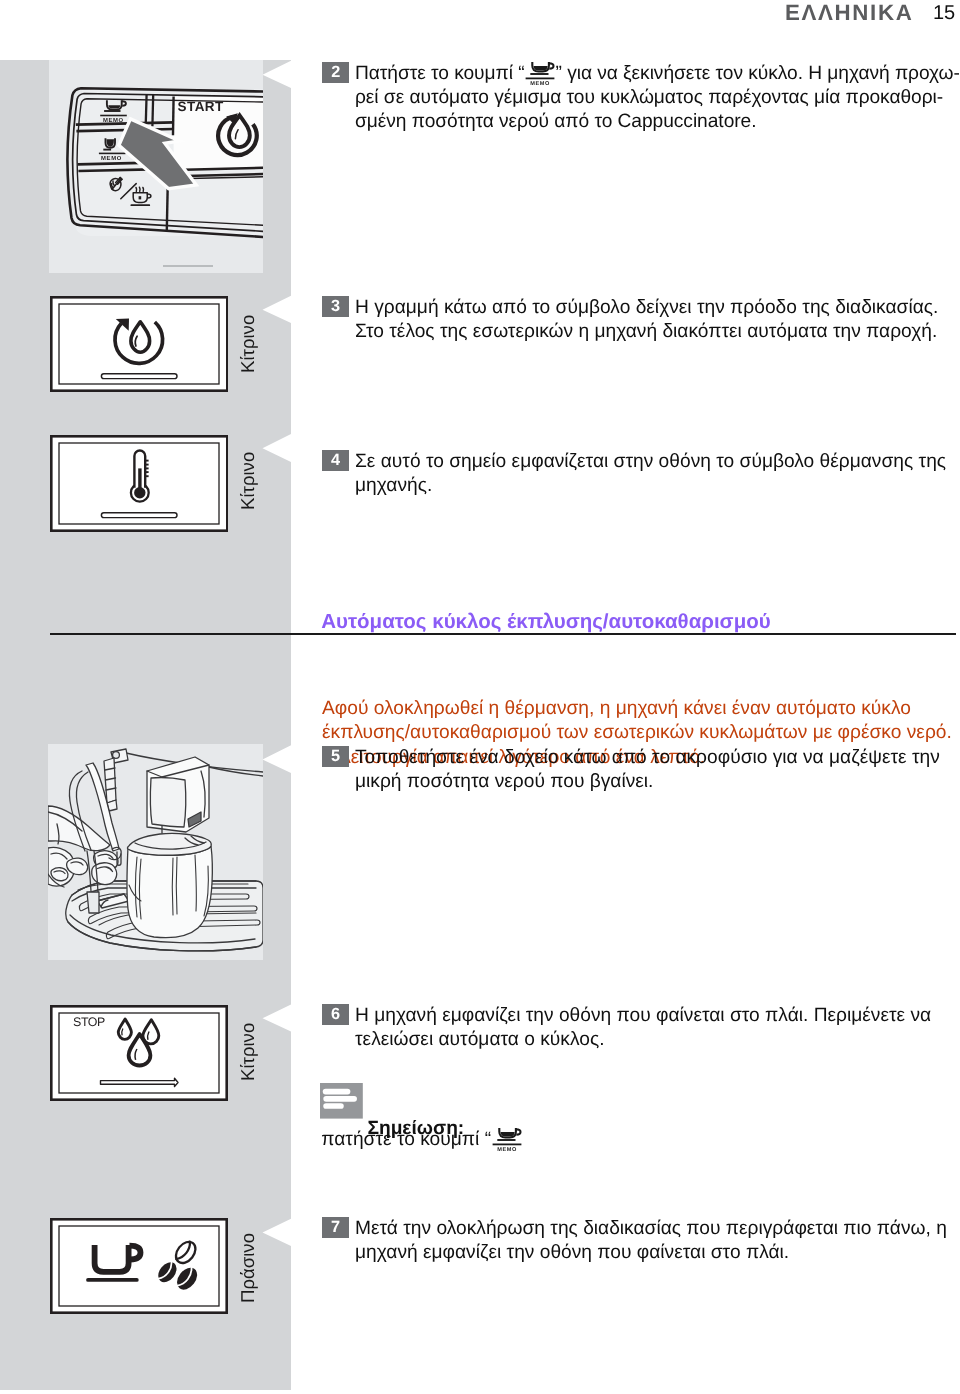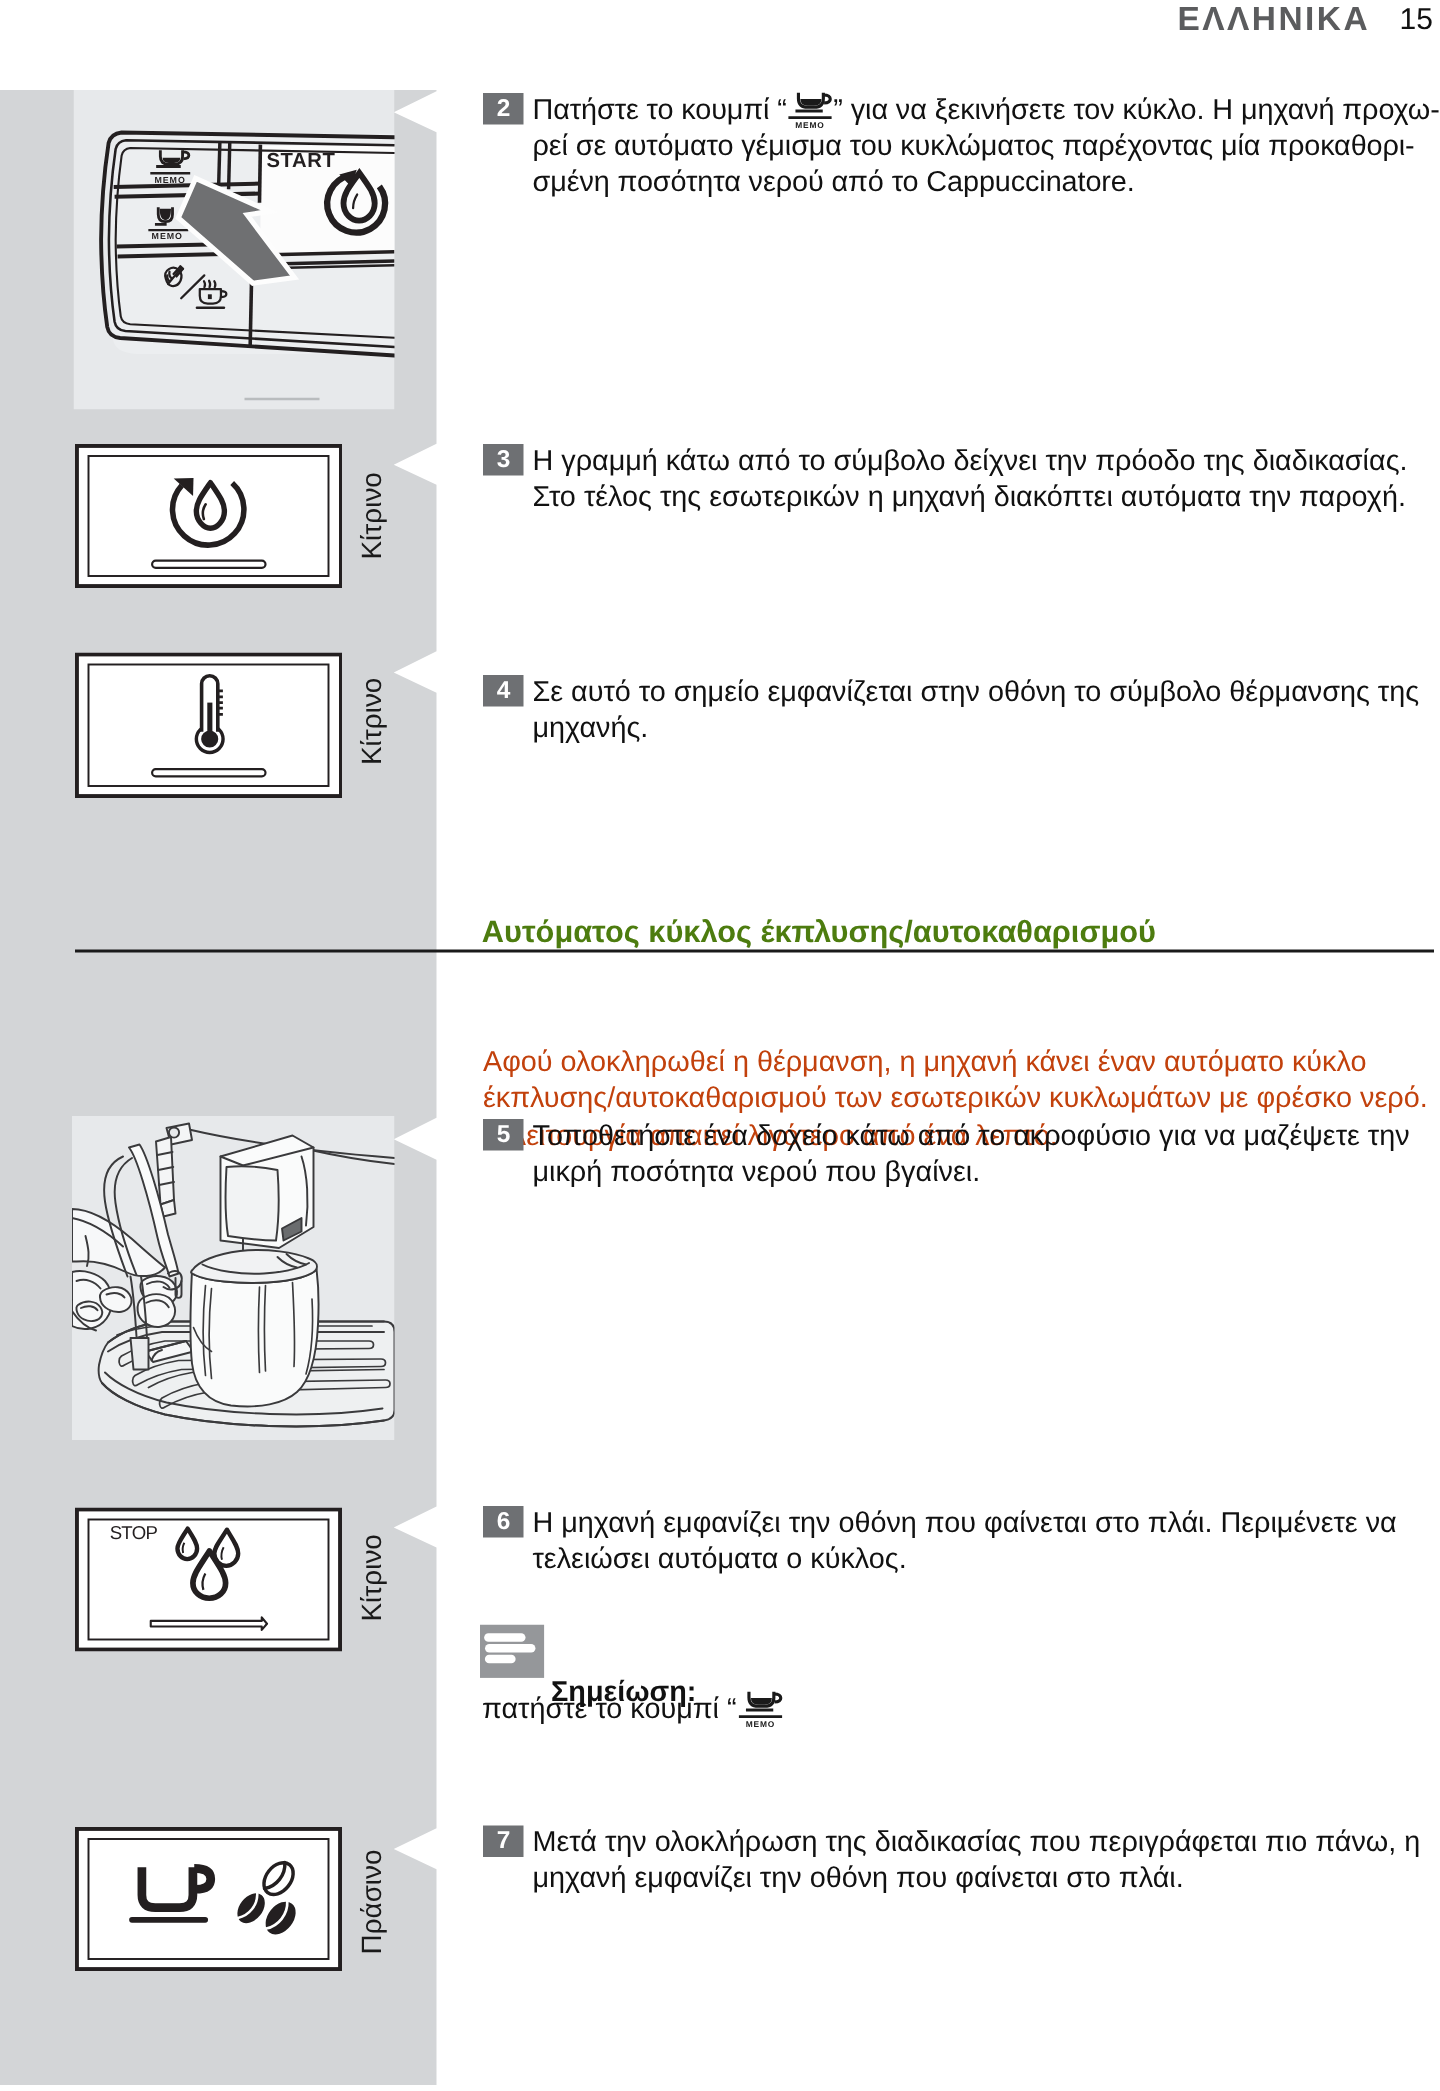--- a/index.html
+++ b/index.html
@@ -23,21 +23,21 @@
       box-sizing:border-box;padding-left:33px;text-indent:-33px;}
   .num{display:inline-block;width:27.3px;height:21.3px;background:#6e7073;
       color:#ffffff;font-size:16.3px;font-weight:bold;text-align:center;
       line-height:21.3px;margin-right:5.7px;text-indent:0;
       position:relative;top:-2px;}
   .step-nowrap{white-space:nowrap;letter-spacing:-0.055px;}
   .step-nowrap br + span{display:inline-block;text-indent:0;}
   .para{position:absolute;left:322px;width:632px;font-size:19.2px;
       line-height:24.3px;color:#c2410c;margin-top:48px;}
   h2.sec{position:absolute;left:321.2px;width:633px;margin:0;font-size:20.5px;
-      font-weight:bold;color:#4d7c0f;}
+      font-weight:bold;color:#8b5cf6;}
   .rule{position:absolute;height:0;border-top:2.4px solid #1a1a1a;}
   .inline-icon{vertical-align:-7px;margin:0 0.5px;}
   .note-icon{position:absolute;left:-2.3px;top:-11px;}
   .note-label{position:absolute;left:45.4px;top:24px;font-size:19.2px;
       font-weight:bold;color:#111;}
   .note-text{position:absolute;left:-0.7px;top:33.0px;width:632px;font-size:19.2px;
       line-height:24.3px;color:#111;}
 </style>
 </head>
 <body>

